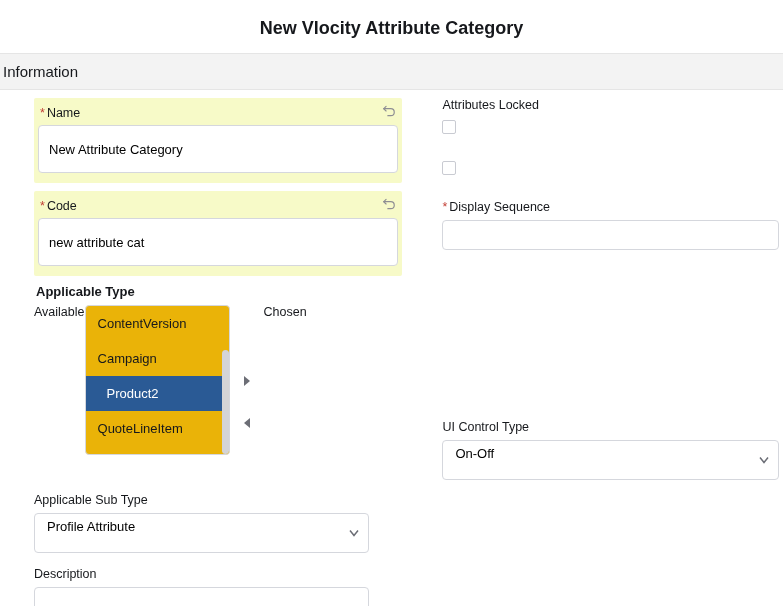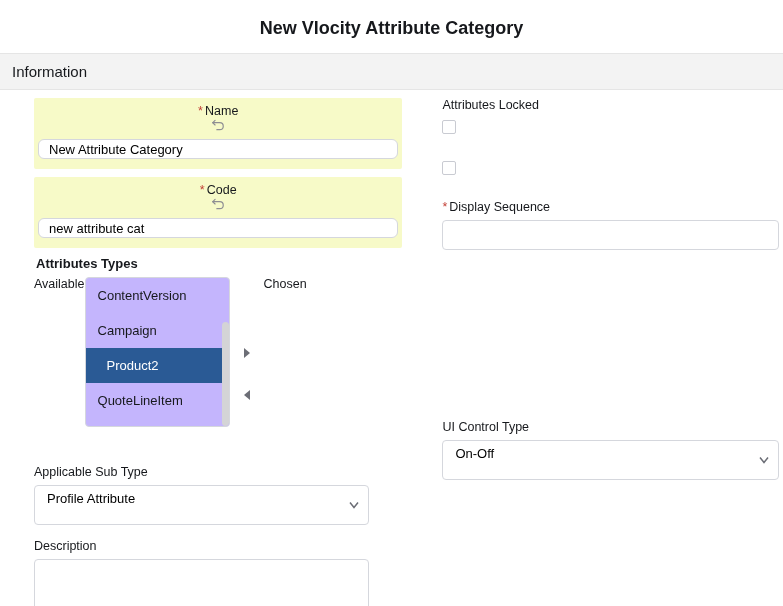--- a/index.html
+++ b/index.html
@@ -15,52 +15,51 @@
   .page-title {
     text-align: center;
     font-size: 18px;
     font-weight: 600;
     padding: 18px 0 14px 0;
   }
   .section-header {
     background: #f3f3f3;
     border-top: 1px solid #e5e5e5;
     border-bottom: 1px solid #e5e5e5;
-    padding: 9px 12px;
+    padding: 9px 3px;
     font-size: 15px;
     font-weight: 500;
   }
   .form-area {
     display: flex;
     gap: 40px;
     padding: 8px 4px 0 4px;
   }
   .col-left { width: 370px; margin-left: 30px; }
   .col-right { width: 338px; }
   .field { margin-bottom: 8px; }
   .label-row {
     display: flex;
     align-items: center;
     justify-content: space-between;
     padding: 2px 2px 4px 2px;
     font-size: 12.5px;
-    flex-direction: column;
   }
   .req { color: #c23e34; margin-right: 2px; }
   .highlight { background: #f7fac8; border-radius: 2px; padding-bottom: 6px; padding-top: 4px; }
   .highlight + .highlight { margin-top: 0; }
   .hl-wrap { padding: 0 4px 4px 4px; }
   .text-input, .select-input, .textarea-input, .display-seq {
     width: 100%;
     border: 1px solid #d5d7dd;
     border-radius: 4px;
     background: #fff;
     font-size: 13px;
   }
-  .text-input { height: 20px; padding: 0 10px; border-radius: 6px; }
+  .text-input { height: 48px; padding: 0 10px; }
   .select-input {
     height: 40px; padding: 0 30px 14px 12px;
     appearance: none; -webkit-appearance: none;
     background-image: none;
     position: relative;
   }
   .select-wrap { position: relative; }
   .select-caret {
     position: absolute; right: 10px; top: 50%; transform: translateY(-50%);
     pointer-events: none;
@@ -79,21 +78,21 @@
   .dual-list { display: flex; align-items: flex-start; gap: 8px; margin-top: 2px; }
   .dl-col { display: flex; }
   .dl-label { font-size: 12.5px; margin-bottom: 6px; }
   .listbox {
     border: 1px solid #d5d7dd;
     border-radius: 4px;
     width: 145px;
     height: 150px;
     overflow: hidden;
     position: relative;
-    background: #c4b5fd;
+    background: #eab308;
   }
   .listbox-inner {
     position: absolute; inset: 0;
     overflow: hidden;
   }
   .list-item {
     padding: 10px 12px;
     font-size: 13px;
     cursor: pointer;
     white-space: nowrap;
@@ -155,21 +154,21 @@
                 <path d="M3 8h12a6 6 0 0 1 0 12h-5"></path>
                 <path d="M7 4 3 8l4 4"></path>
               </svg>
           </span>
         </div>
         <input class="text-input" value="new attribute cat" style="">
       </div>
     </div>
 
     <div class="field">
-      <div style="font-weight:600; font-size:13px; margin:6px 0 6px 2px;">Attributes Types</div>
+      <div style="font-weight:600; font-size:13px; margin:6px 0 6px 2px;">Applicable Type</div>
       <div class="dual-list">
         <div class="dl-col">
           <span class="dl-label">Available</span>
           <div class="listbox">
             <div class="listbox-inner" id="available-list">
                 <div class="list-item">ContentVersion</div>
                 <div class="list-item">Campaign</div>
                 <div class="list-item selected">Product2</div>
                 <div class="list-item">QuoteLineItem</div>
               </div>

